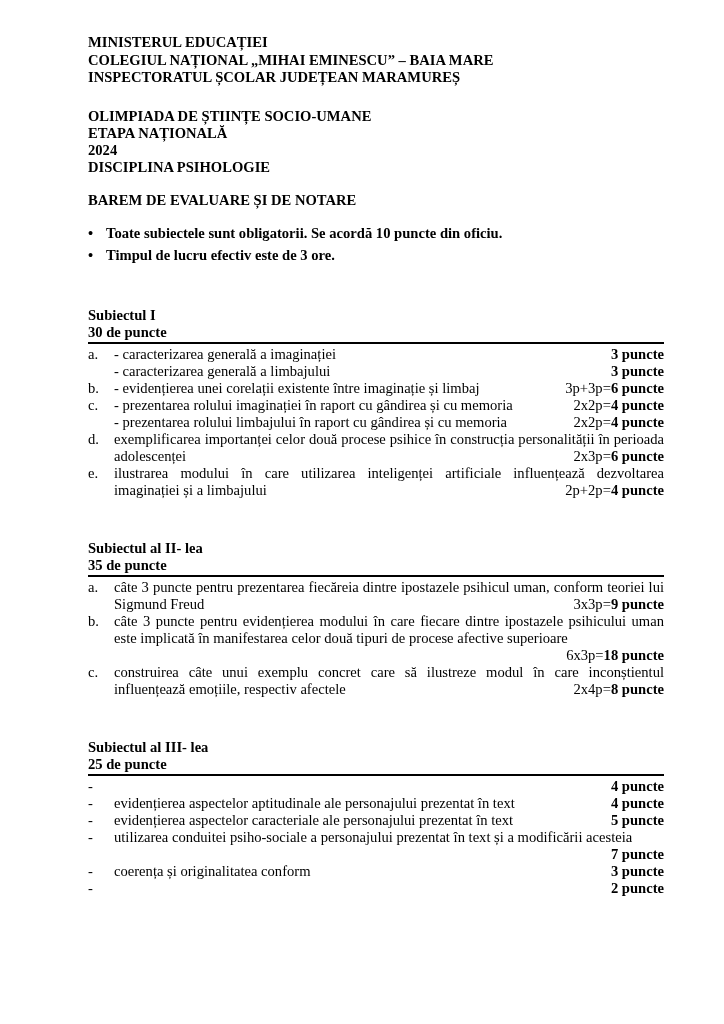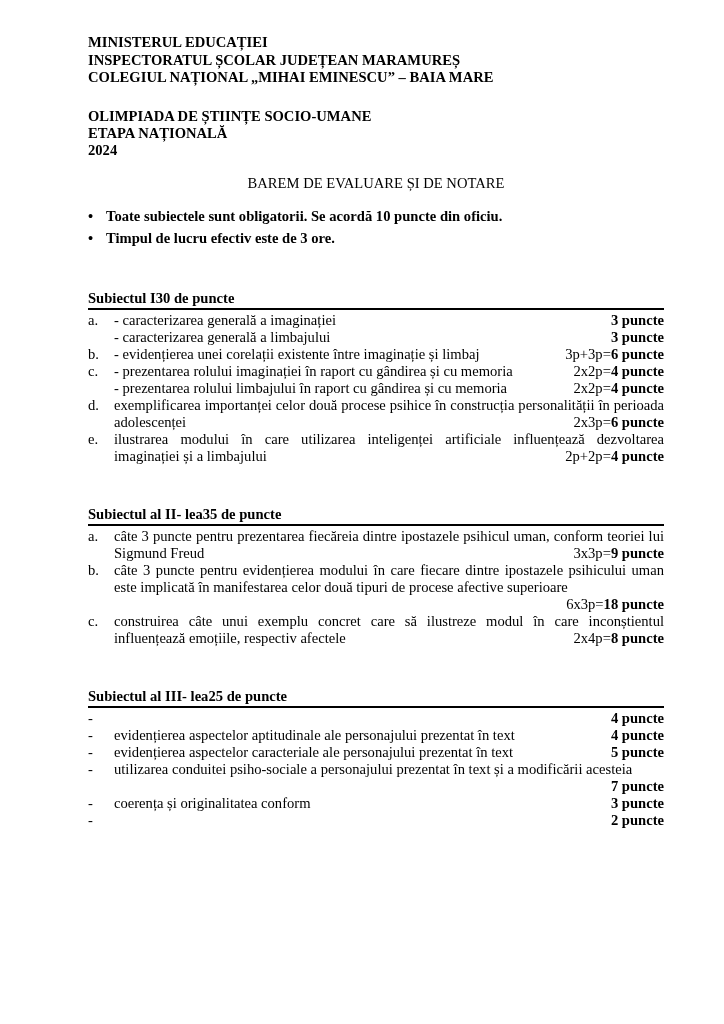--- a/index.html
+++ b/index.html
@@ -18,57 +18,58 @@
   }
   .org-header { font-weight: bold; line-height: 17.5px; }
   .title-block {
     margin-top: 21px;
     text-align: left;
     font-weight: bold;
     line-height: 17px;
   }
   .subtitle {
     margin-top: 16px;
-    text-align: center;
-    font-weight: normal;
+    font-weight: bold;
   }
   .notes { margin-top: 16px; font-weight: bold; }
   .note { display: flex; margin-bottom: 5px; }
   .note .bullet { flex: 0 0 18px; }
   .section.first { margin-top: 43px; }
   .section.later { margin-top: 41px; }
   .sec-head {
     display: flex;
-    justify-content: flex-start;
+    justify-content: center;
     font-weight: bold;
     border-bottom: 2px solid #000;
     padding-bottom: 1px;
     margin-bottom: 2px;
+    flex-direction: column;
   }
   .item { display: flex; }
   .item .marker { flex: 0 0 26px; }
   .item .body { flex: 1; text-align: justify; }
   .pts { float: right; white-space: nowrap; padding-left: 10px; }
   .pts .pts-val { font-weight: bold; }
 </style>
 </head>
 <body>
 
 <div class="page">
 
   <div class="org-header">
     <div>MINISTERUL EDUCAȚIEI</div>
+    <div>COLEGIUL NAȚIONAL „MIHAI EMINESCU” – BAIA MARE</div>
     <div>INSPECTORATUL ȘCOLAR JUDEȚEAN MARAMUREȘ</div>
-    <div>COLEGIUL NAȚIONAL „MIHAI EMINESCU” – BAIA MARE</div>
   </div>
 
   <div class="title-block">
     <div>OLIMPIADA DE ȘTIINȚE SOCIO-UMANE</div>
     <div>ETAPA NAȚIONALĂ</div>
     <div>2024</div>
+    <div>DISCIPLINA PSIHOLOGIE</div>
   </div>
 
   <div class="subtitle">BAREM DE EVALUARE ȘI DE NOTARE</div>
 
   <div class="notes">
     <div class="note">
       <span class="bullet">•</span>
       <span>Toate subiectele sunt obligatorii. Se acordă 10 puncte din oficiu.</span>
     </div>
     <div class="note">

